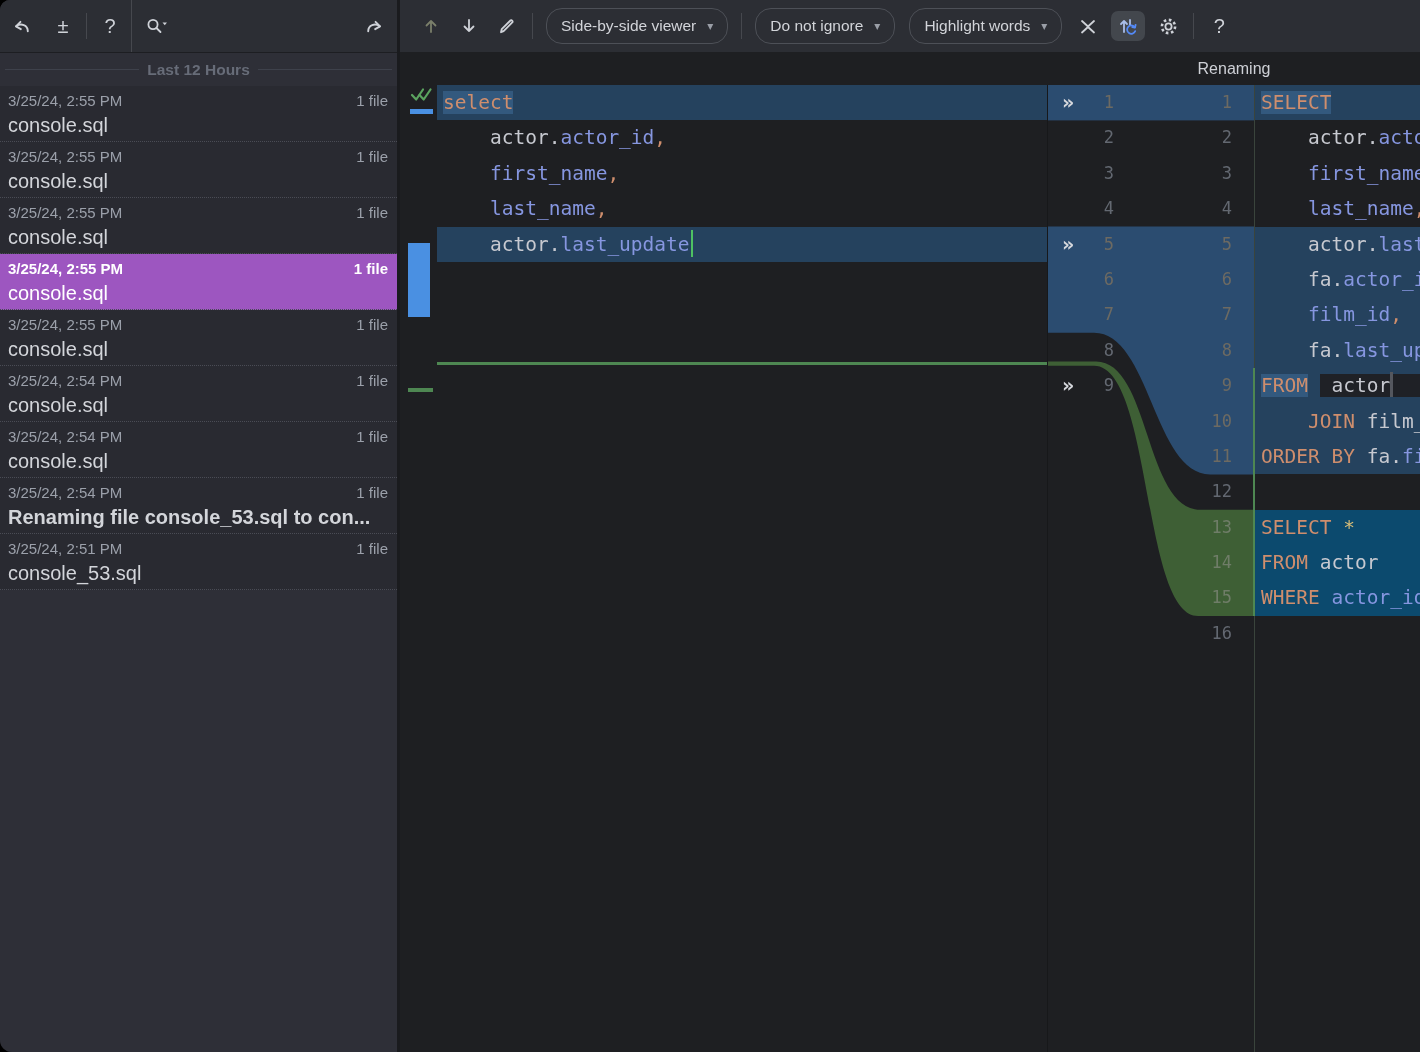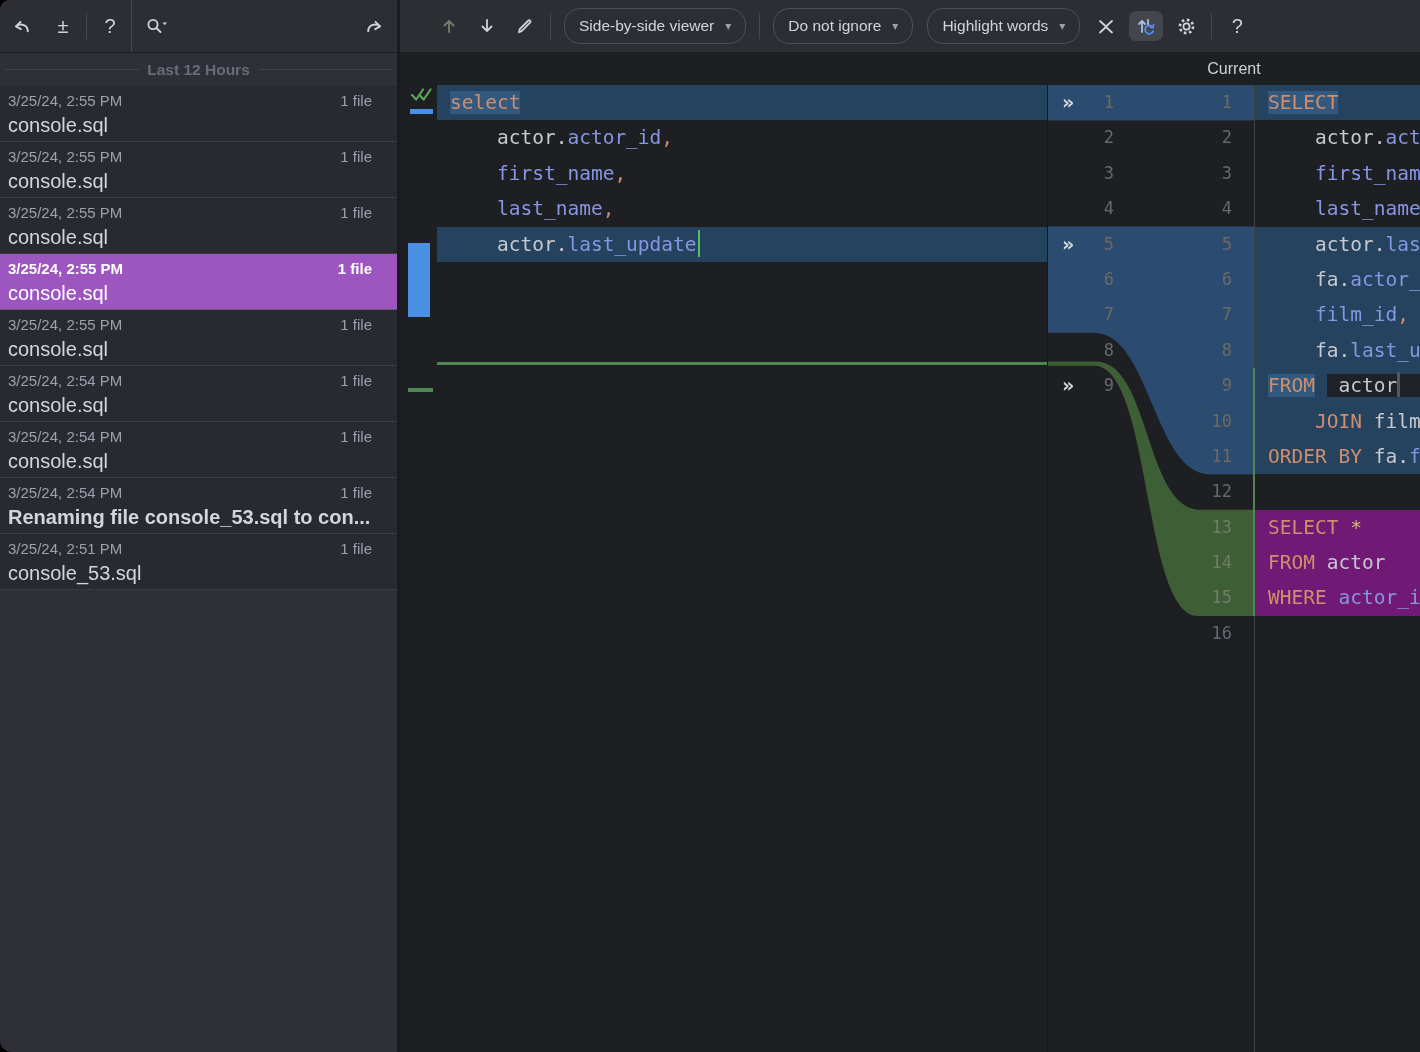--- a/index.html
+++ b/index.html
@@ -12,53 +12,53 @@
   .lh-toolbar{height:52px;background:#2c2e34;border-bottom:1px solid #1d1e22;display:flex;align-items:center;}
   .tbtn{display:flex;align-items:center;justify-content:center;width:42px;height:36px;color:#cfd2d8;
     font-size:20px;cursor:default;flex:0 0 auto;}
   .tsep{width:1px;height:26px;background:#46484e;margin:0 2px;flex:0 0 auto;}
   .searchbox{flex:1;height:52px;border-left:1px solid #46484e;display:flex;align-items:center;padding:0 12px;}
   .spacer{flex:1;}
   .secthead{height:33px;display:flex;align-items:center;padding:0 5px;}
   .secthead .line{flex:1;height:1px;background:#3e414b;}
   .secthead .lbl{color:#676c78;font-weight:700;font-size:15.5px;margin:0 8px;white-space:nowrap;}
   .hlist{}
-  .hitem{padding:3px 25px 3px 8px;border-bottom:1px dotted #4a4c55;background:#292a31;height:49px;box-sizing:content-box;}
+  .hitem{padding:3px 9px 3px 8px;border-bottom:1px dotted #4a4c55;background:#292a31;height:49px;box-sizing:content-box;}
   .hitem .r1{display:flex;justify-content:space-between;color:#9ba0aa;font-size:15px;line-height:24px;}
   .hitem .r2{color:#d3d5da;font-size:20px;line-height:24px;white-space:nowrap;overflow:hidden;}
   .hitem .r2.bold{font-weight:700;}
   .hitem.sel{background:#9d56c0;}
   .hitem.sel .r1{color:#ffffff;font-weight:700;}
   .hitem.sel .r2{color:#ffffff;}
 
   .vdivider{position:absolute;left:397px;top:0;width:3px;height:100%;background:#1a1b1e;}
 
   
   .diff-toolbar{position:absolute;left:400px;top:0;right:0;height:52px;background:#2c2e34;
-    display:flex;align-items:center;padding-left:30px;box-sizing:border-box;}
+    display:flex;align-items:center;padding-left:12px;box-sizing:border-box;}
   .dbtn{display:flex;align-items:center;justify-content:center;width:38px;height:34px;flex:0 0 auto;}
   .dsep{width:1px;height:26px;background:#46484e;margin:0 6px;flex:0 0 auto;}
   .dd{display:flex;align-items:center;height:34px;border:1.5px solid #4d5057;border-radius:16px;
     padding:0 14px;margin:0 7px;color:#d2d4d9;font-size:15.5px;white-space:nowrap;flex:0 0 auto;background:#2c2e34;}
   .dd .arr{margin-left:11px;font-size:12px;color:#9a9ea6;}
   .toggle-on{background:#43474d;border-radius:7px;width:34px;height:30px;display:flex;align-items:center;justify-content:center;flex:0 0 auto;margin:0 4px;}
   .qmark{color:#cfd2d8;font-size:20px;font-weight:400;}
 
   
   .diff-header{position:absolute;left:400px;top:52px;right:0;height:33px;background:#1e1f22;}
   .dh-left{position:absolute;left:16px;top:0;height:33px;display:flex;align-items:center;color:#ced0d6;font-size:16px;}
   .dh-left svg{margin-right:6px;}
   .dh-right{position:absolute;left:648px;width:372px;top:0;height:33px;text-align:center;line-height:33px;color:#ced0d6;font-size:16px;}
 
   
   .diff-body{position:absolute;left:400px;top:85px;right:0;bottom:0;background:#1e1f22;}
   .code{font-family:"DejaVu Sans Mono", monospace;font-size:19.5px;}
-  .cl{height:35.4px;line-height:35.4px;white-space:pre;padding-left:13px;}
+  .cl{height:35.4px;line-height:35.4px;white-space:pre;padding-left:6px;}
   .cl-blue{background:#25425e;}
-  .cl-green{background:#701a75;}
+  .cl-green{background:#0c4a6e;}
   .tk-kw{color:#cf8e6d;}
   .tk-id{color:#8696e0;}
   .tk-pl{color:#c7c9d0;}
   .tk-st{color:#d9bd77;}
   .bx-blue{background:#33597e;}
   .bx-gray{background:#46474d;}
   .bx-dark{background:#1f2126;}
   .vbar{display:inline-block;width:3px;height:25px;background:#54575e;vertical-align:-5px;}
   .caret{display:inline-block;width:2px;height:27px;background:#4ec163;vertical-align:-6px;margin-left:1px;}
 
@@ -245,21 +245,21 @@
       <svg width="21" height="21" viewBox="0 0 21 21">
         <circle cx="10.5" cy="10.5" r="6.6" fill="none" stroke="#cfd2d8" stroke-width="2.6" stroke-dasharray="2.6 2.6"></circle>
         <circle class="s" cx="10.5" cy="10.5" r="3.1"></circle>
       </svg>
     </div>
     <div class="dsep"></div>
     <div class="dbtn qmark">?</div>
   </div>
 
   <div class="diff-header">
-    <div class="dh-right">Current</div>
+    <div class="dh-right">Renaming</div>
   </div>
 
   <div class="diff-body">
 
     <svg class="gmark-check" width="26" height="17" viewBox="0 0 26 17">
       <path class="sgreen" d="M2 8 L6.2 12.5 L13 2.5"></path>
       <path class="sgreen" d="M9.5 8 L13.7 12.5 L20.5 2.5"></path>
     </svg>
     <div class="gmark-underline"></div>
     <div class="gmark-bluerect"></div>

